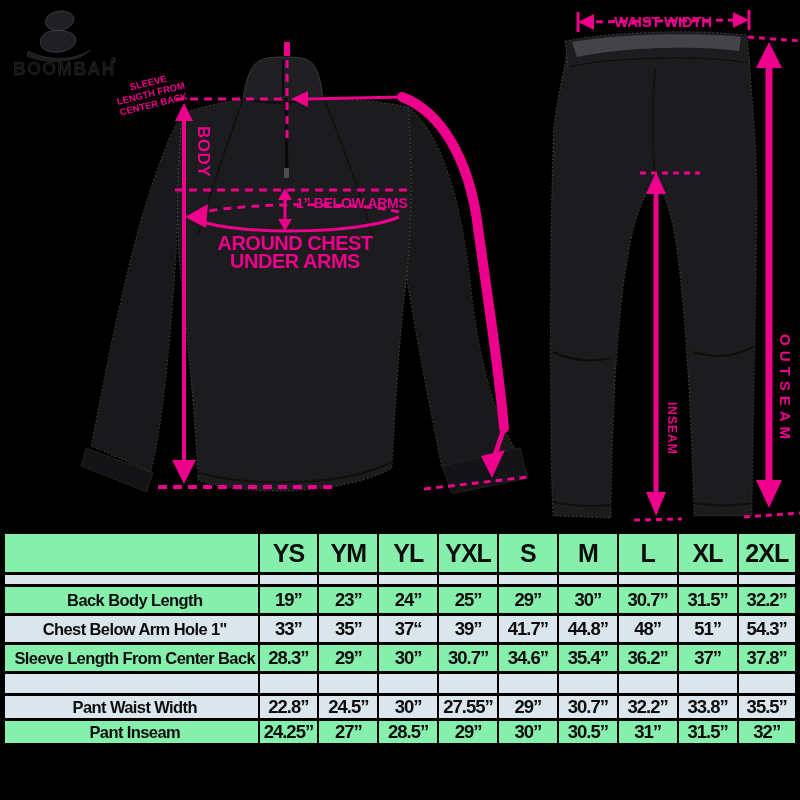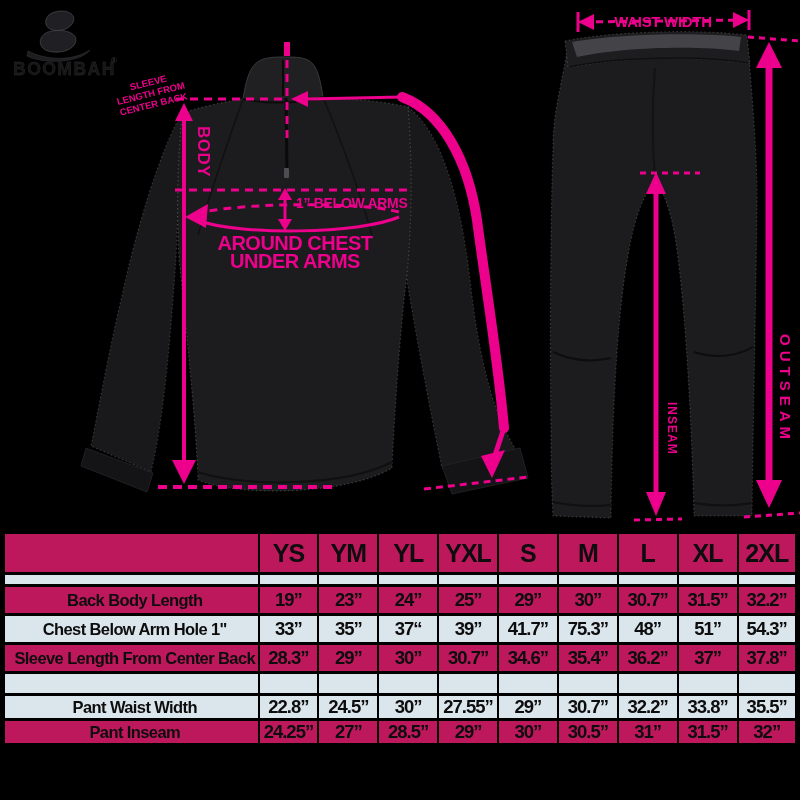--- a/index.html
+++ b/index.html
@@ -2,21 +2,21 @@
 <html><head>
 <meta charset="utf-8">
 <style>
   html,body{margin:0;padding:0;background:#000;}
   .stage{position:relative;width:800px;height:800px;background:#000;overflow:hidden;
          font-family:"Liberation Sans",sans-serif;}
   .stage svg{position:absolute;top:0;left:0;}
   .pinktext{fill:#ec008c;font-weight:bold;font-family:"Liberation Sans",sans-serif;}
   
   #size-table{position:absolute;top:529px;left:0;width:800px;border-collapse:collapse;
-              background:#be185d;border:5px solid #000;table-layout:fixed;}
+              background:#86efac;border:5px solid #000;table-layout:fixed;}
   #size-table th,#size-table td{border:2px solid #000;border-top:3px solid #000;
               font-weight:bold;color:#0d0d0d;overflow:hidden;white-space:nowrap;padding:0;}
   #size-table th{font-size:25px;height:38px;letter-spacing:-1px;}
   #size-table col.labelcol{width:256px;}
   #size-table td.label{text-align:center;padding-left:7px;font-size:16.5px;letter-spacing:-0.6px;}
   #size-table td.val{text-align:center;font-size:18.5px;letter-spacing:-1px;}
   #size-table tbody tr.blue td{background:#dbe5ec;}
   #size-table tbody tr:nth-child(1) td{height:9px;}
   #size-table tbody tr:nth-child(2) td,
   #size-table tbody tr:nth-child(3) td,
@@ -196,21 +196,21 @@
           <td class="val">31.5”</td>
           <td class="val">32.2”</td>
         </tr>
         <tr class="blue">
           <td class="label">Chest Below Arm Hole 1"</td>
           <td class="val">33”</td>
           <td class="val">35”</td>
           <td class="val">37“</td>
           <td class="val">39”</td>
           <td class="val">41.7”</td>
-          <td class="val">75.3”</td>
+          <td class="val">44.8”</td>
           <td class="val">48”</td>
           <td class="val">51”</td>
           <td class="val">54.3”</td>
         </tr>
         <tr class="">
           <td class="label">Sleeve Length From Center Back</td>
           <td class="val">28.3”</td>
           <td class="val">29”</td>
           <td class="val">30”</td>
           <td class="val">30.7”</td>

